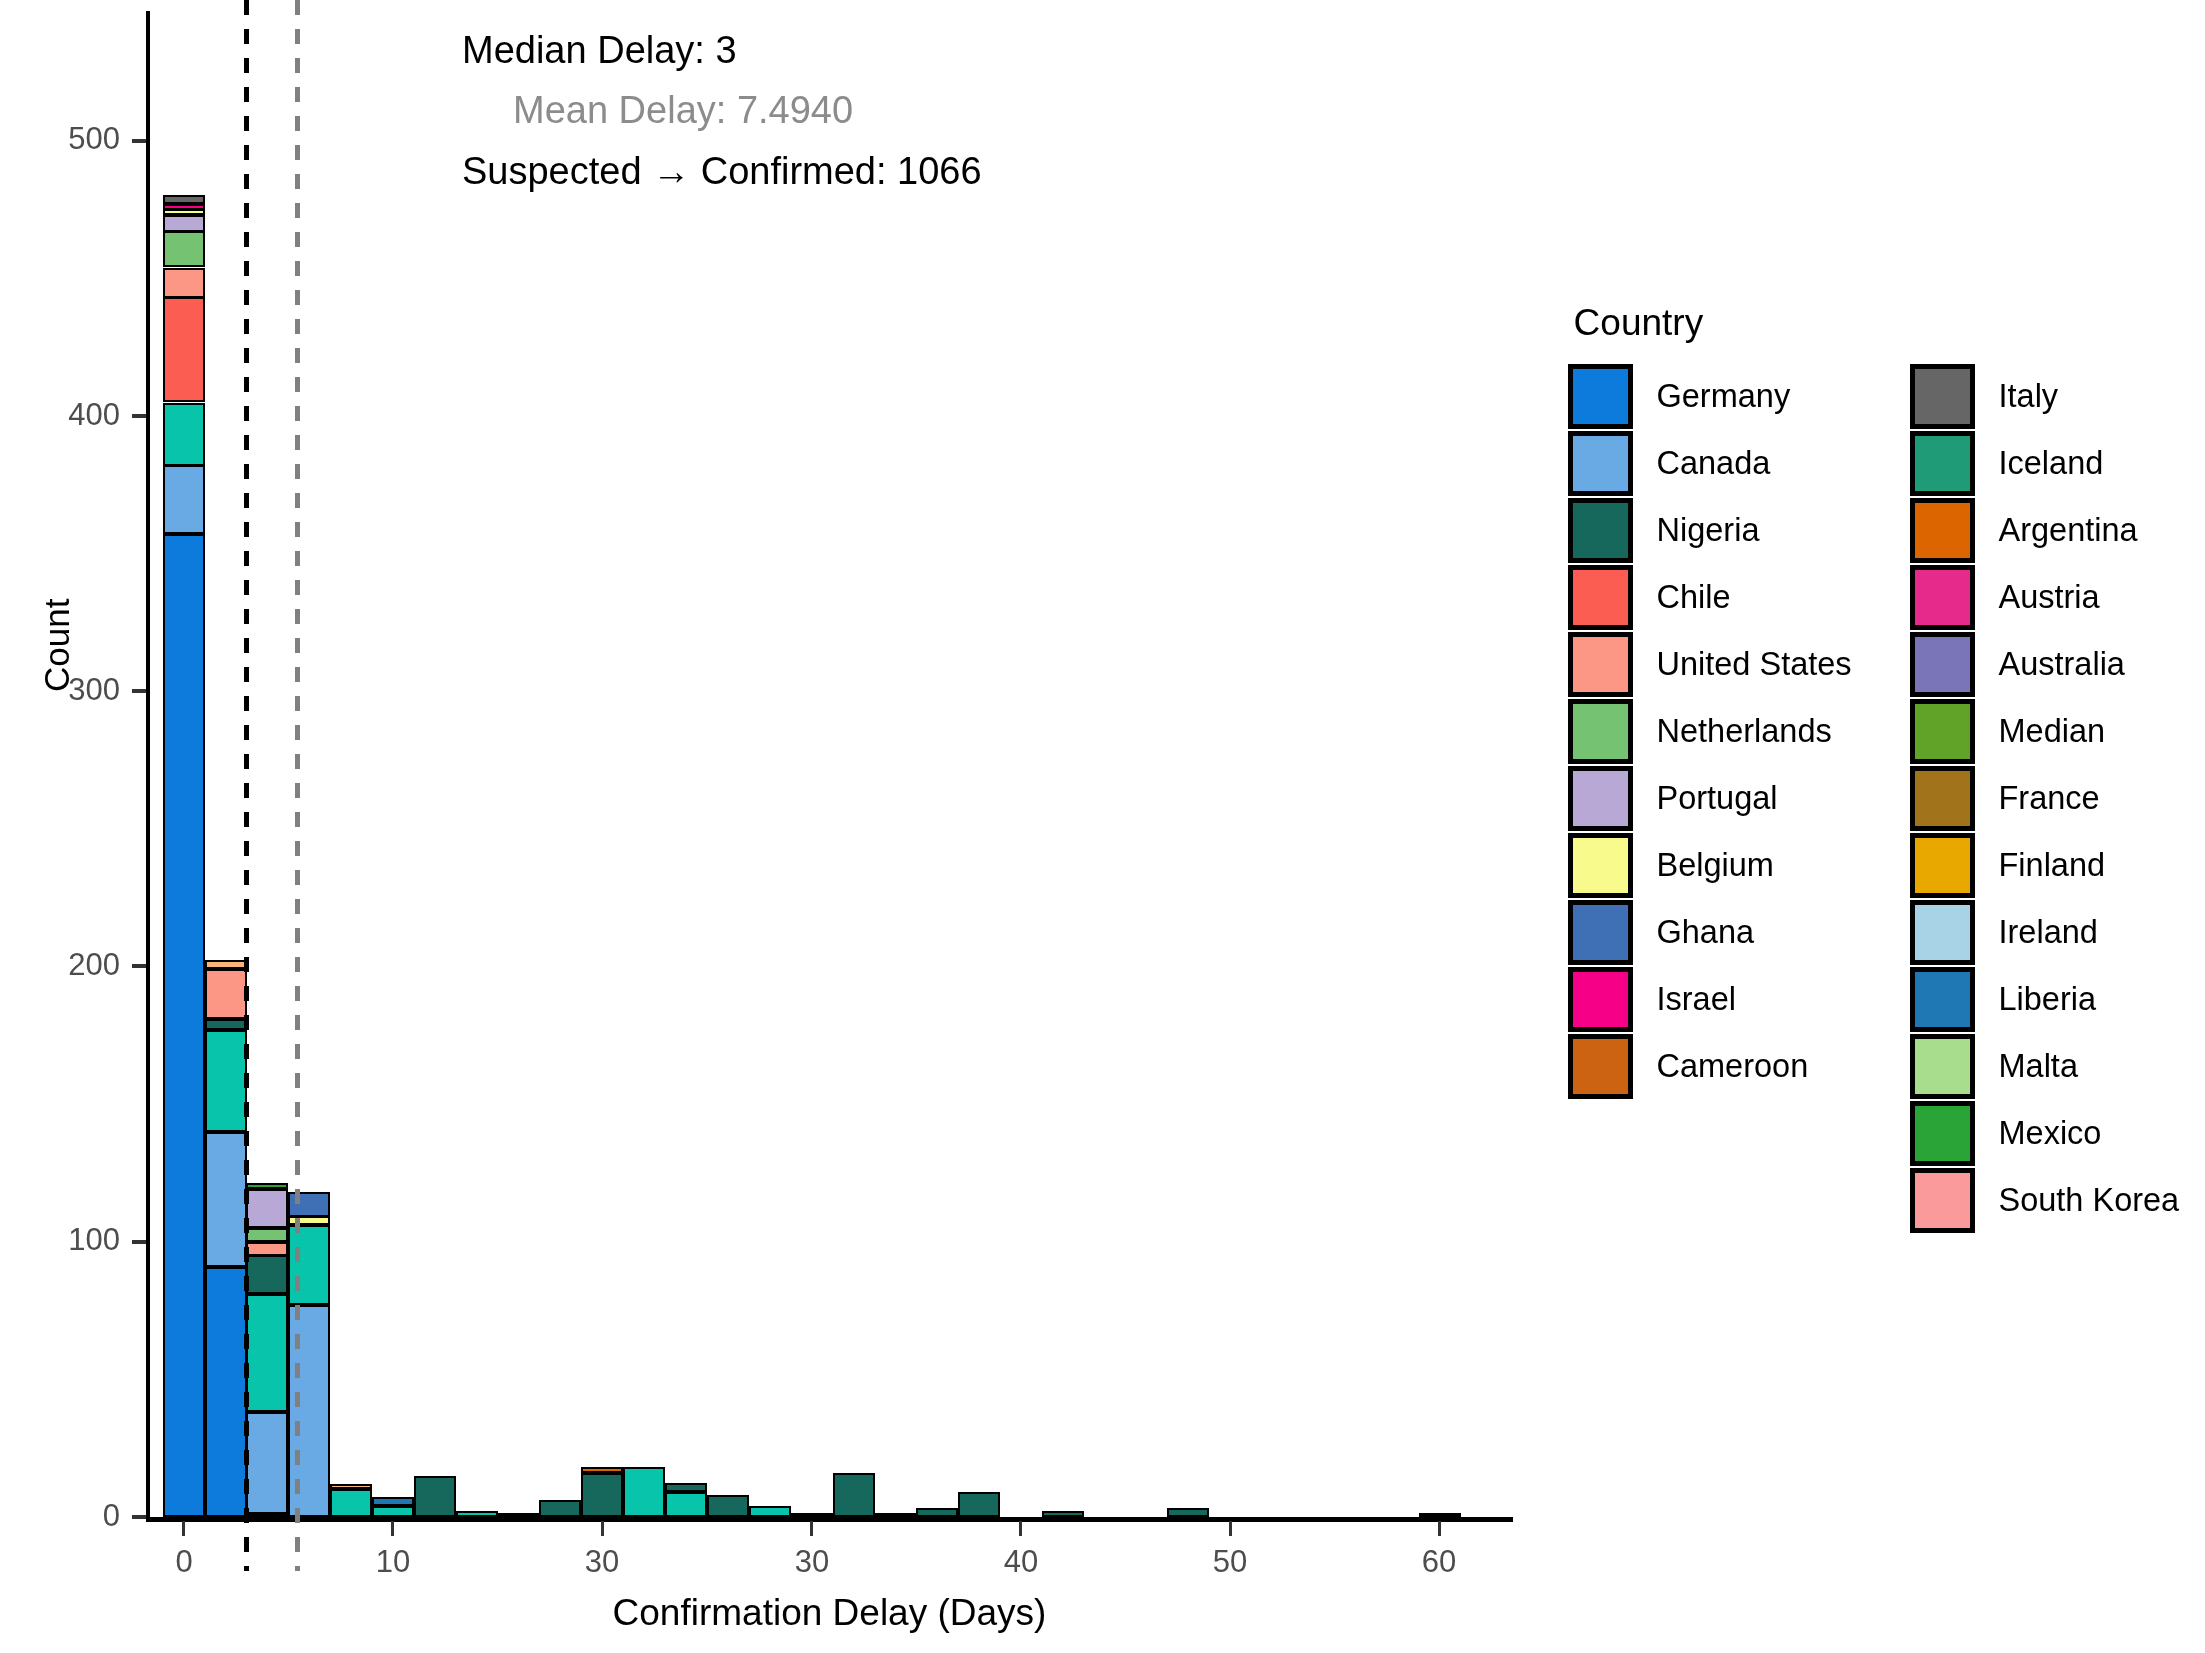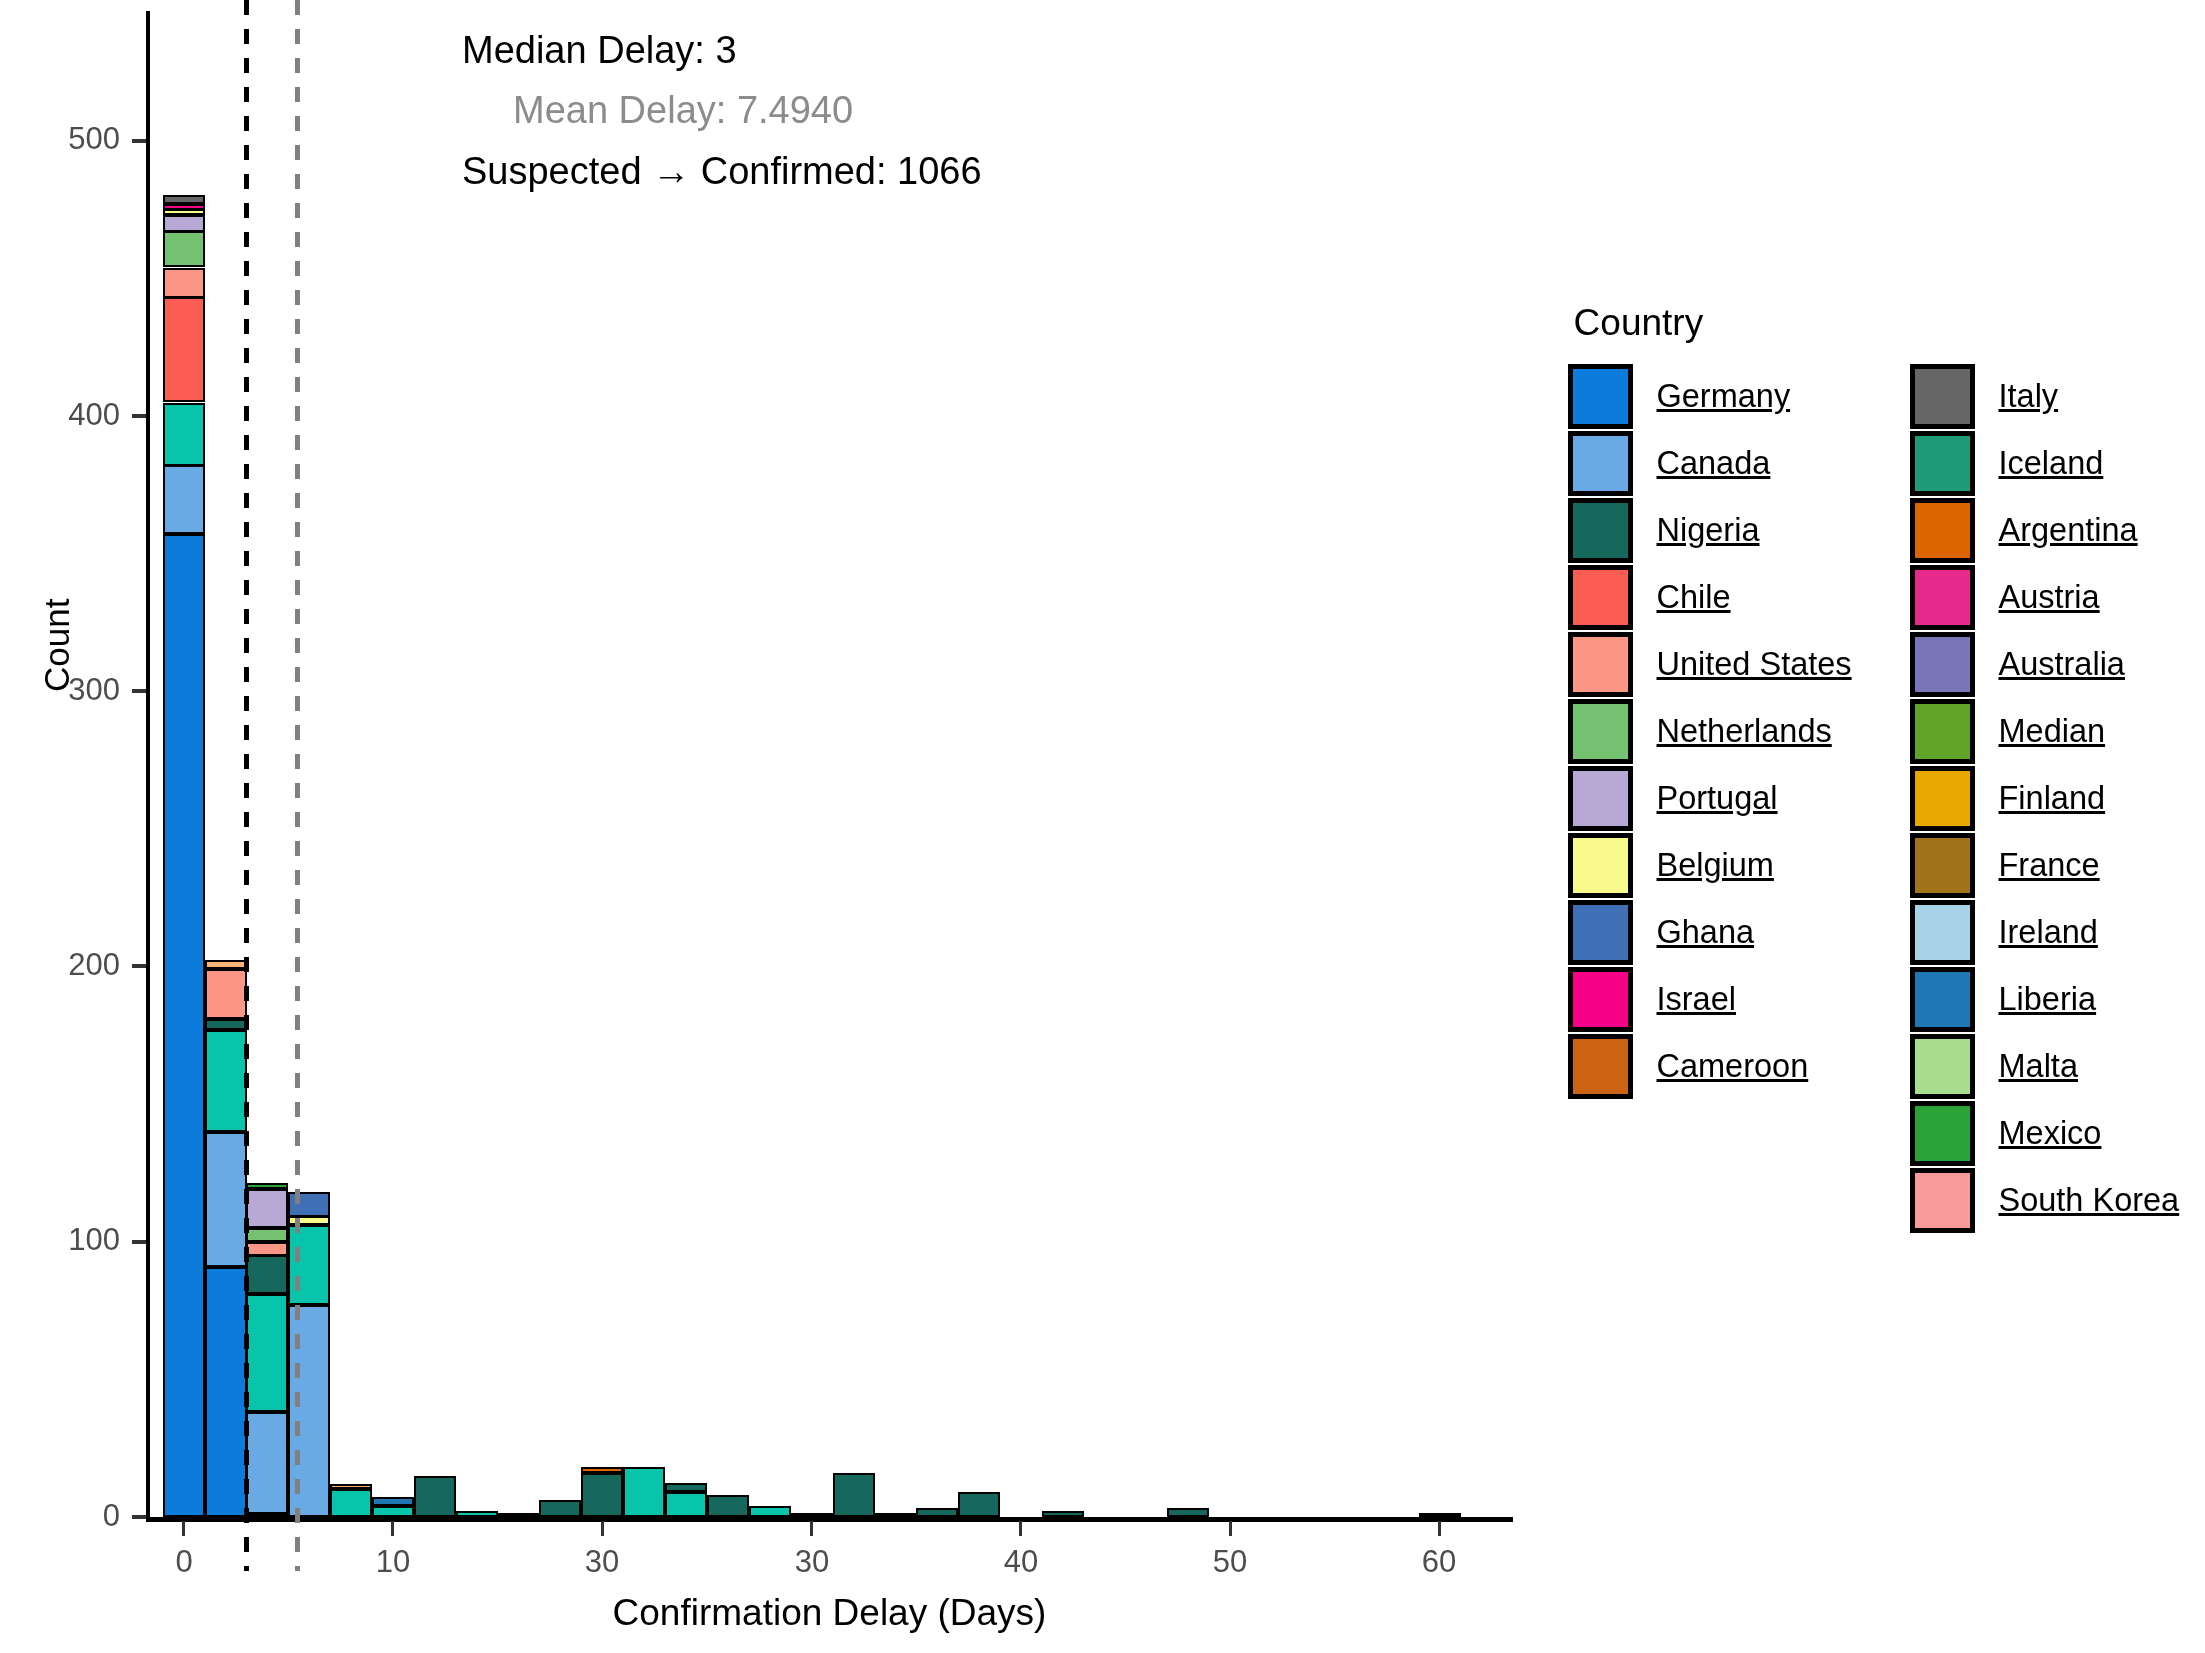--- a/index.html
+++ b/index.html
@@ -147,21 +147,20 @@
     font-size: 37px;
     color: #000000;
     margin: 0 0 19px 5.6px;
     white-space: nowrap;
   }
   #legend-cols {
     display: flex;
     flex-direction: row;
     align-items: flex-start;
     gap: 0px;
-    text-decoration: underline;
   }
   .legend-col {
     display: flex;
     flex-direction: column;
     gap: 0px;
   }
   .legend-col.col-a { width: 322px; }
   .legend-col.col-b { width: 291px; padding-left: 20px; }
   .legend-item {
     display: flex;
@@ -402,28 +401,28 @@
           </div>
           <div class="legend-item">
             <span class="legend-swatch" style="background: rgb(122, 116, 184);"></span>
             <span class="legend-label">Australia</span>
           </div>
           <div class="legend-item">
             <span class="legend-swatch" style="background: rgb(97, 163, 40);"></span>
             <span class="legend-label">Median</span>
           </div>
           <div class="legend-item">
+            <span class="legend-swatch" style="background: rgb(161, 116, 27);"></span>
+            <span class="legend-label">France</span>
+          </div>
+          <div class="legend-item">
             <span class="legend-swatch" style="background: rgb(232, 168, 0);"></span>
             <span class="legend-label">Finland</span>
           </div>
           <div class="legend-item">
-            <span class="legend-swatch" style="background: rgb(161, 116, 27);"></span>
-            <span class="legend-label">France</span>
-          </div>
-          <div class="legend-item">
             <span class="legend-swatch" style="background: rgb(168, 211, 230);"></span>
             <span class="legend-label">Ireland</span>
           </div>
           <div class="legend-item">
             <span class="legend-swatch" style="background: rgb(31, 119, 180);"></span>
             <span class="legend-label">Liberia</span>
           </div>
           <div class="legend-item">
             <span class="legend-swatch" style="background: rgb(168, 221, 142);"></span>
             <span class="legend-label">Malta</span>

